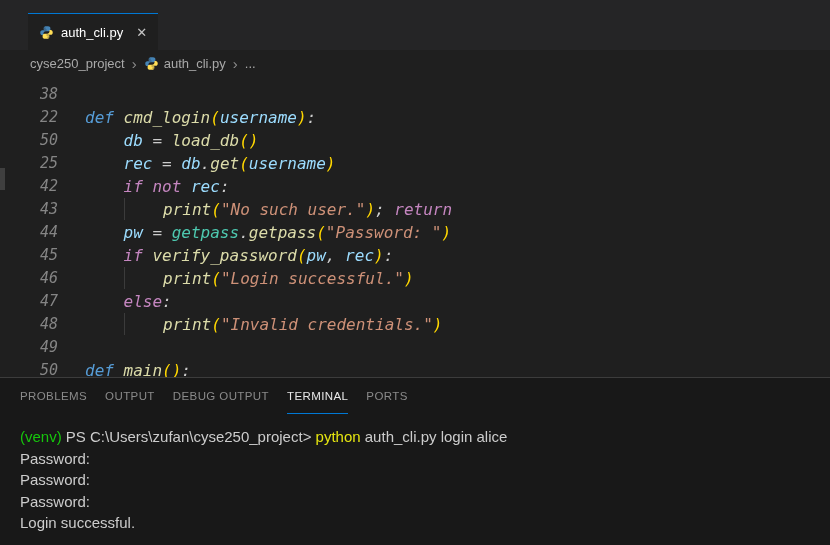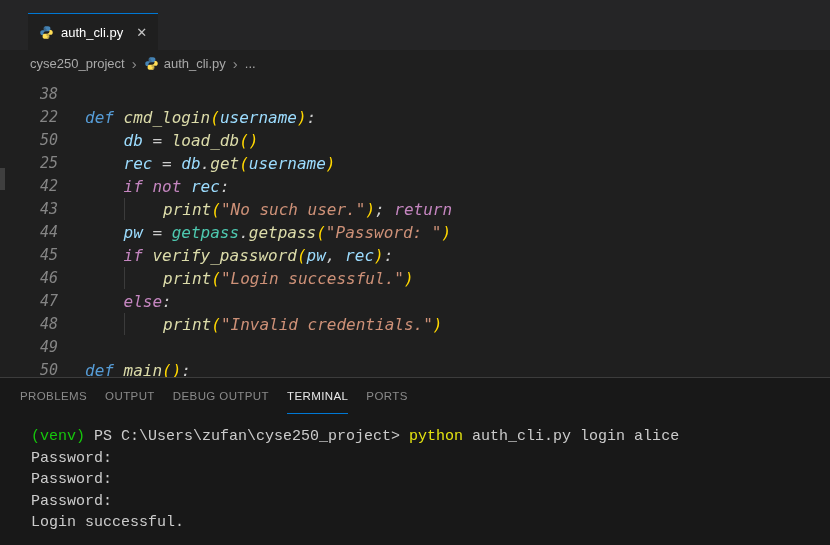--- a/index.html
+++ b/index.html
@@ -42,21 +42,21 @@
   .tk-tgreen { color:var(--tgreen,#16C60C); }
   .tk-tyellow { color:var(--tyellow,#E5E510); }
   .tk-twhite { color:var(--twhite,#CCCCCC); }
 
   
   .panel { flex:1; border-top:1px solid #3c3c3c; background:#181818; display:flex; flex-direction:column; }
   .panel-tabs { height:36px; display:flex; align-items:stretch; gap:18px; padding:0 20px; flex:none; }
   .panel-tab { display:flex; align-items:center; color:#8a8a8a; font-size:11.5px; letter-spacing:.4px;
                cursor:pointer; border-bottom:1px solid transparent; }
   .panel-tab.active { color:#e7e7e7; border-bottom-color:var(--accent,#0078d4); }
-  .terminal { flex:1; padding:12px 0 0 31px; font-family:Liberation Mono, monospace;
+  .terminal { flex:1; padding:12px 0 0 20px; font-family:Liberation Sans, sans-serif;
               font-size:15px; line-height:21.5px; white-space:pre; color:var(--twhite,#cccccc); }
 </style>
 </head>
 <body>
 
 <div class="window">
 
   <div class="tabbar">
     <div class="tab active">
       <span class="tab-icon pyicon">

